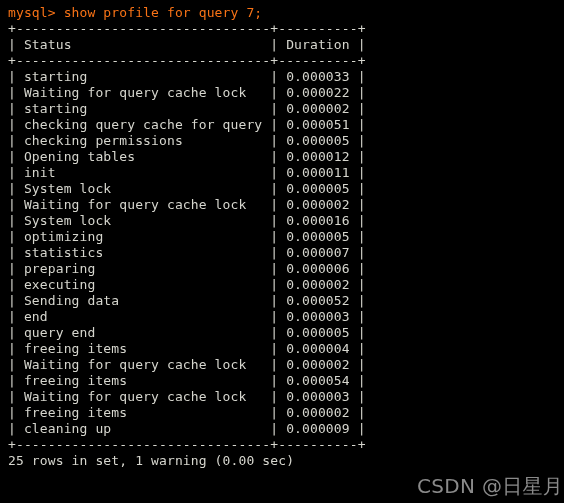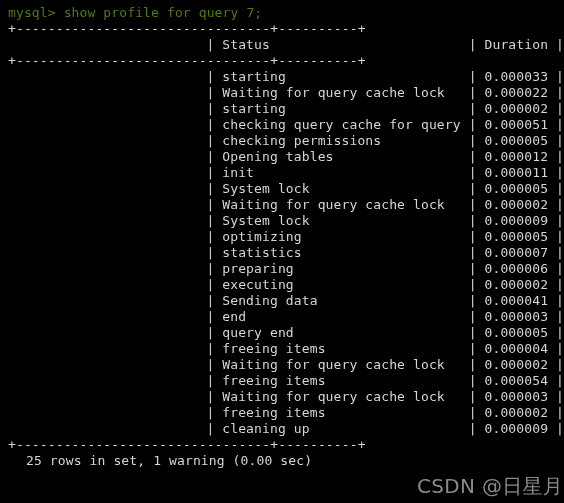--- a/index.html
+++ b/index.html
@@ -22,32 +22,30 @@
   .term-inner {
     padding: 5px 0 0 8px;
   }
   .line {
     white-space: pre;
     height: 16px;
     line-height: 16px;
     letter-spacing: 0.12px;
   }
   .prompt-line {
-    color: #4d7c0f;
+    color: #f97316;
   }
   .rule-line {
     color: #d6d6ce;
   }
   .row-line {
     color: #d6d6ce;
-    text-align: right;
   }
   .footer-line {
     color: #d6d6ce;
-    margin-left: 18px;
   }
   #watermark {
     position: absolute;
     left: 417px;
     top: 476px;
     font-family: "DejaVu Sans", "Liberation Sans", sans-serif;
     font-size: 20px;
     line-height: 20px;
     color: #8a8a8a;
     white-space: pre;
@@ -71,26 +69,26 @@
     <div id="table-body">
         <div class="line row-line">| starting                       | 0.000033 |</div>
         <div class="line row-line">| Waiting for query cache lock   | 0.000022 |</div>
         <div class="line row-line">| starting                       | 0.000002 |</div>
         <div class="line row-line">| checking query cache for query | 0.000051 |</div>
         <div class="line row-line">| checking permissions           | 0.000005 |</div>
         <div class="line row-line">| Opening tables                 | 0.000012 |</div>
         <div class="line row-line">| init                           | 0.000011 |</div>
         <div class="line row-line">| System lock                    | 0.000005 |</div>
         <div class="line row-line">| Waiting for query cache lock   | 0.000002 |</div>
-        <div class="line row-line">| System lock                    | 0.000009 |</div>
+        <div class="line row-line">| System lock                    | 0.000016 |</div>
         <div class="line row-line">| optimizing                     | 0.000005 |</div>
         <div class="line row-line">| statistics                     | 0.000007 |</div>
         <div class="line row-line">| preparing                      | 0.000006 |</div>
         <div class="line row-line">| executing                      | 0.000002 |</div>
-        <div class="line row-line">| Sending data                   | 0.000041 |</div>
+        <div class="line row-line">| Sending data                   | 0.000052 |</div>
         <div class="line row-line">| end                            | 0.000003 |</div>
         <div class="line row-line">| query end                      | 0.000005 |</div>
         <div class="line row-line">| freeing items                  | 0.000004 |</div>
         <div class="line row-line">| Waiting for query cache lock   | 0.000002 |</div>
         <div class="line row-line">| freeing items                  | 0.000054 |</div>
         <div class="line row-line">| Waiting for query cache lock   | 0.000003 |</div>
         <div class="line row-line">| freeing items                  | 0.000002 |</div>
         <div class="line row-line">| cleaning up                    | 0.000009 |</div>
       </div>
 

